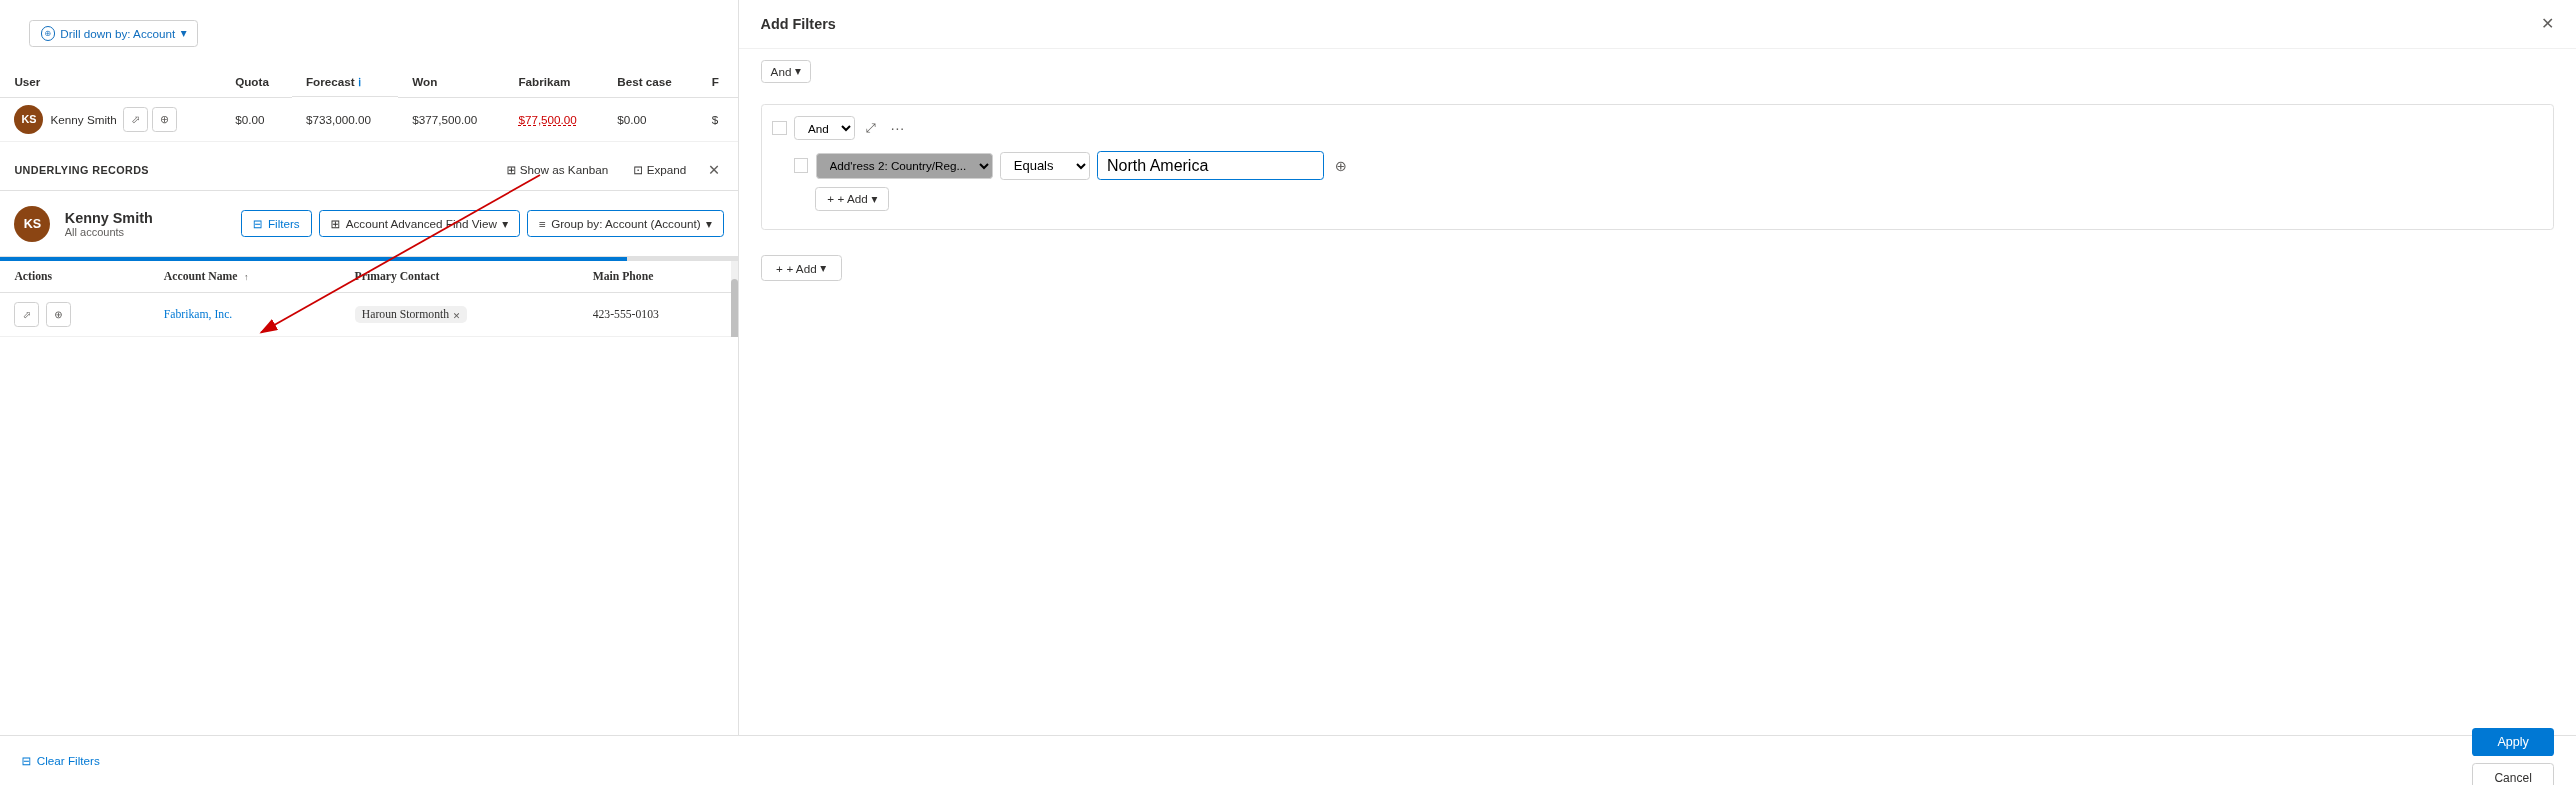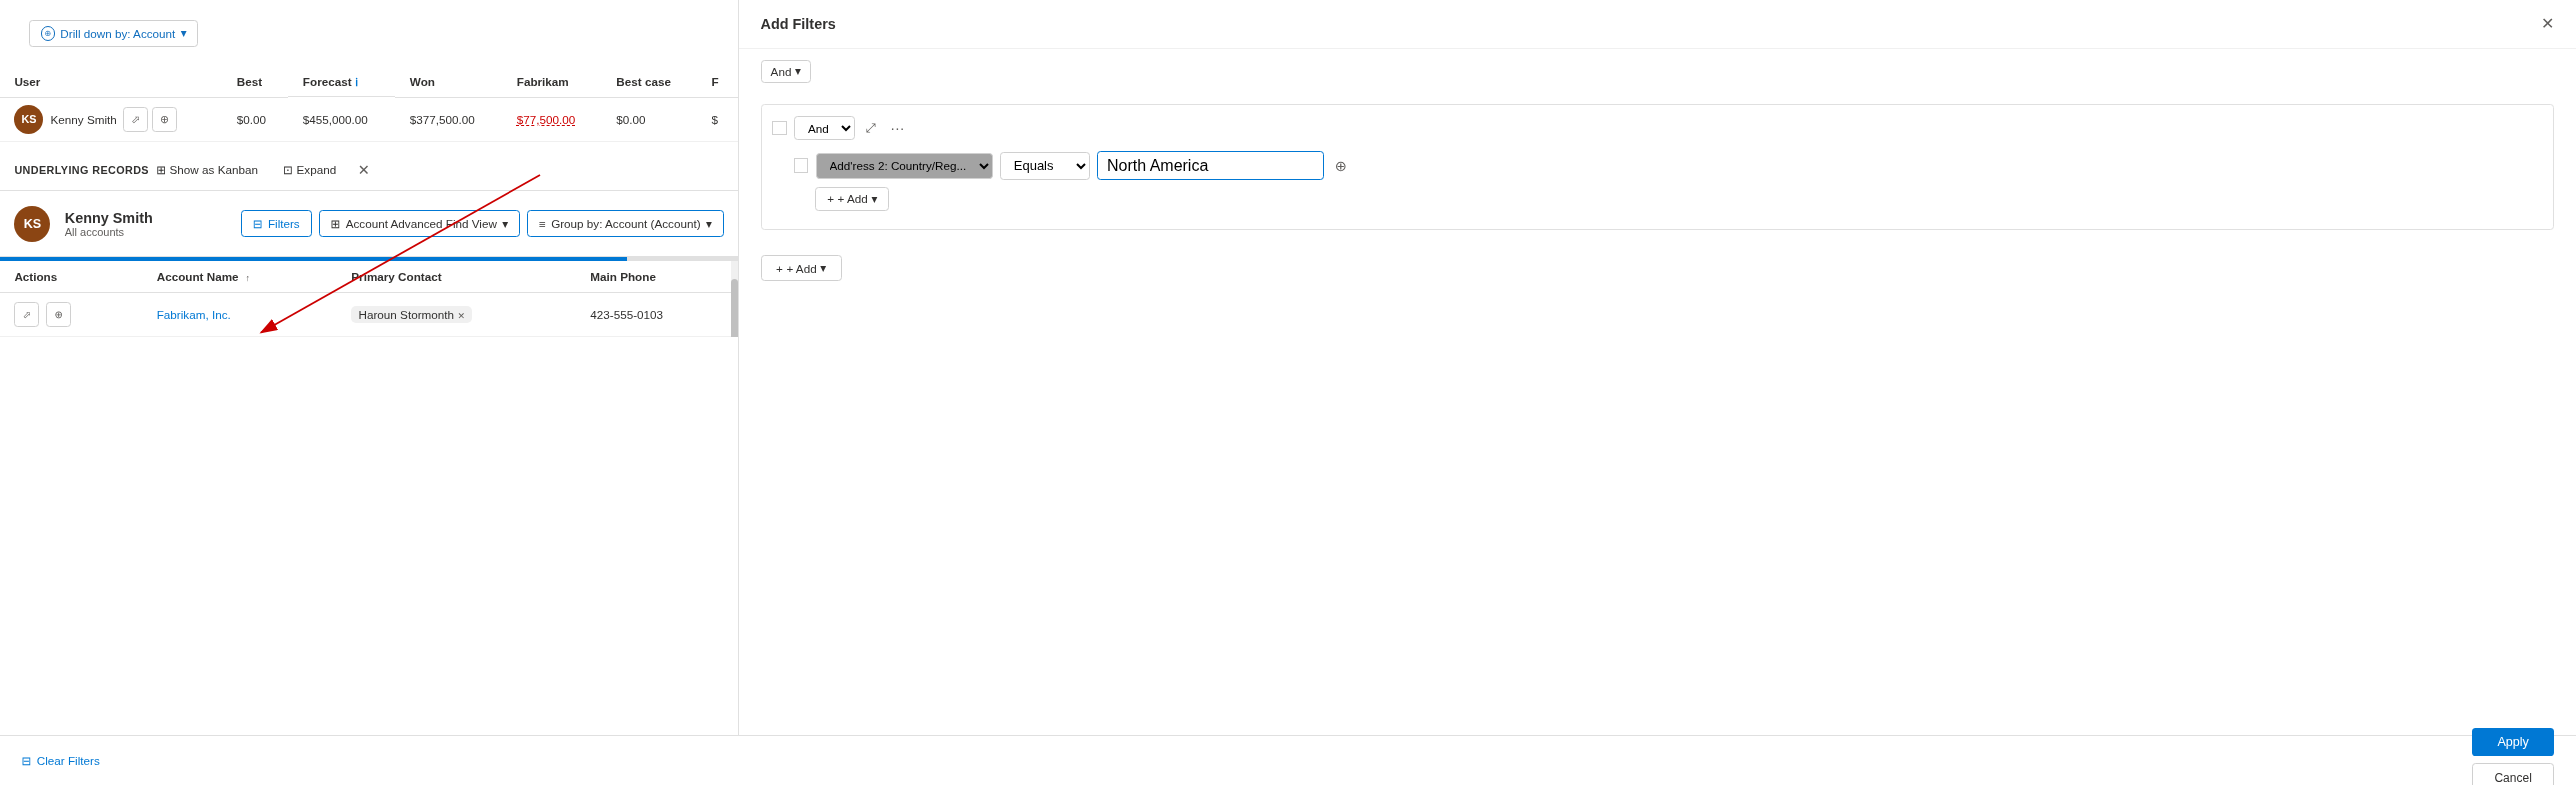--- a/index.html
+++ b/index.html
@@ -41,21 +41,21 @@
     }
     .scrollbar-h {
       position: absolute; bottom: 0; left: 0; width: 378px; height: 5.4px;
       background: #e0e0e0; border-radius: 2.7px;
     }
     .scrollbar-h-thumb {
       width: 180px; height: 5.4px; background: #a0a0a0; border-radius: 2.7px;
     }
 
     .underlying-header {
-      display: flex; align-items: center; justify-content: flex-start;
+      display: flex; align-items: center; justify-content: space-between;
       padding: 9px 14.4px; background: #fff; border-bottom: 0.9px solid #e0e0e0;
     }
     .underlying-title { font-size: 10.8px; font-weight: 700; color: #323130; letter-spacing: 0.4px; text-transform: uppercase; }
     .underlying-actions { display: flex; align-items: center; gap: 10.8px; }
     .kanban-btn, .expand-btn { 
       display: inline-flex; align-items: center; gap: 3.6px;
       font-size: 11.7px; color: #323130; cursor: pointer; background: none; border: none; padding: 3.6px 7.2px;
     }
     .close-btn { background: none; border: none; cursor: pointer; font-size: 14.4px; color: #605e5c; padding: 3.6px; }
 
@@ -241,41 +241,41 @@
         <span class="globe-icon">⊕</span>
         <span>Drill down by: Account</span>
         <span>▾</span>
       </button>
     </div>
 
     <table class="forecast-table">
       <thead>
         <tr>
           <th>User</th>
-          <th>Best</th>
+          <th>Quota</th>
           <th style="display:flex;align-items:center;gap:3.6px;">Forecast <span style="color:#0078d4;font-size:10.8px;">ℹ</span></th>
           <th>Won</th>
           <th>Fabrikam</th>
           <th>Best case</th>
           <th>F</th>
         </tr>
       </thead>
       <tbody>
         <tr>
           <td>
             <div class="user-cell">
               <span class="user-avatar">KS</span>
               <span>Kenny Smith</span>
               &nbsp;&nbsp;
               <span class="action-icon" title="Share">⬀</span>
               <span class="action-icon" title="Edit">⊕</span>
             </div>
           </td>
           <td>$0.00</td>
-          <td>$455,000.00</td>
+          <td>$733,000.00</td>
           <td>$377,500.00</td>
           <td style="color:#c00;font-weight:500;text-decoration:underline dashed;">$77,500.00</td>
           <td>$0.00</td>
           <td>$</td>
         </tr>
       </tbody>
     </table>
 
     <div style="padding:3.6px 14.4px;">
       <div class="scrollbar-h">
@@ -329,21 +329,21 @@
             <span>▾</span>
           </button>
         </div>
       </div>
     </div>
 
     <div class="progress-bar">
       <div class="progress-bar-fill"></div>
     </div>
 
-    <div style="position:relative;overflow:hidden;">
+    <div style="position:relative;overflow:hidden;font-family:Liberation Serif, serif;">
       <table class="data-table">
         <thead>
           <tr>
             <th>
               <span>Actions</span>
             </th>
             <th>
               <span>Account Name</span>
               <span class="sort-icon">↑</span>
             </th>

